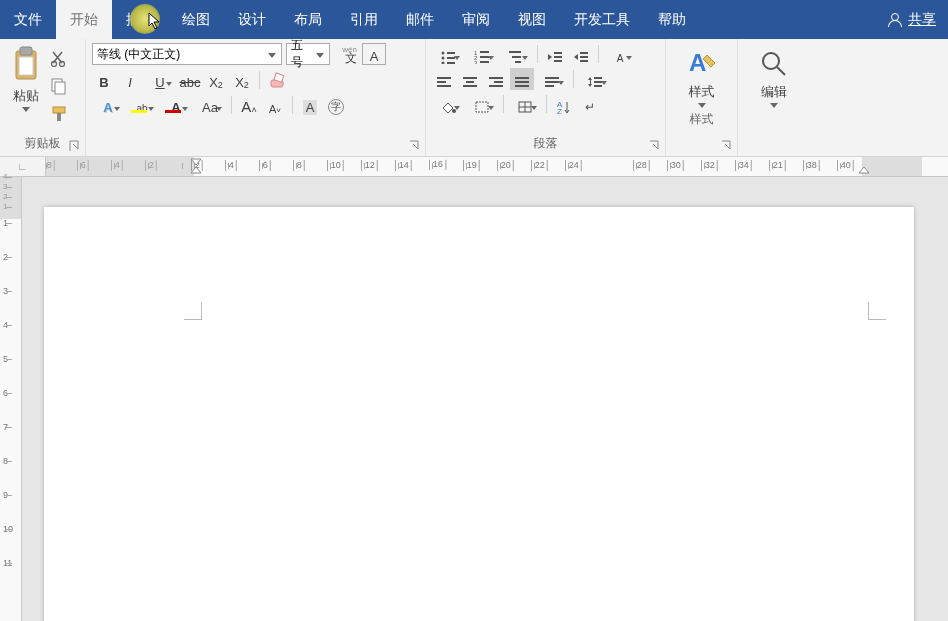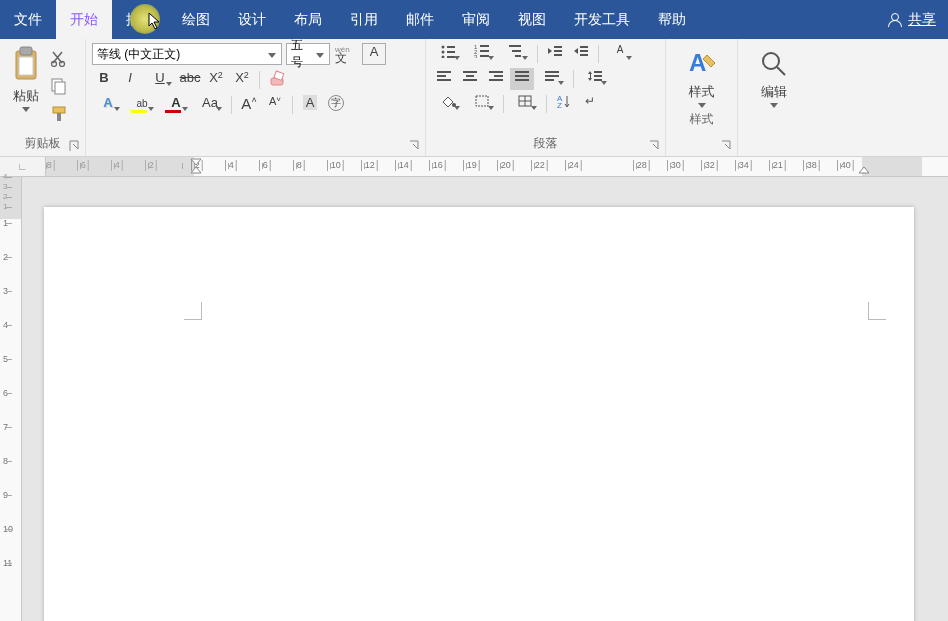--- a/index.html
+++ b/index.html
@@ -1,21 +1,21 @@
 <!DOCTYPE html>
 <html><head>
 <meta charset="utf-8">
 <style>
   * { box-sizing: border-box; margin: 0; padding: 0; }
   body { font-family: "Microsoft YaHei", "Segoe UI", sans-serif; font-size: 12px; background: #e6e6e6; overflow: hidden; width: 948px; height: 621px; position: relative; }
   
   
   .tabs-bar { background: #2b579a; height: 39px; display: flex; align-items: stretch; color: #fff; position: relative; }
   .tabs-bar .tab { padding: 0 14px; display: flex; align-items: center; font-size: 14px; cursor: pointer; font-family: Liberation Serif, serif; }
-  .tabs-bar .tab.active { background: #f3f3f3; color: #8b5cf6; }
+  .tabs-bar .tab.active { background: #f3f3f3; color: #737373; }
   .tabs-bar .spacer { flex: 1; }
   .tabs-bar .tellme { display:flex; align-items:center; gap:6px; padding:0 12px; font-size:14px; }
   .tabs-bar .share { display:flex; align-items:center; gap:6px; padding:0 12px; font-size:14px;text-decoration:underline; }
   .bulb { width:14px; height:14px; border:1.5px solid #fff; border-radius:50%; position:relative; }
   .bulb::after { content:""; position:absolute; width:6px; height:3px; border:1.5px solid #fff; border-top:none; left:2px; top:12px; }
   .person { width:14px; height:14px; position:relative; }
   .person::before { content:""; position:absolute; width:6px; height:6px; border:1.3px solid #fff; border-radius:50%; left:3px; top:0; }
   .person::after { content:""; position:absolute; width:12px; height:6px; border:1.3px solid #fff; border-bottom:none; border-radius:8px 8px 0 0; left:0; top:7px; }
   .highlight-circle { position:absolute; width:30px; height:30px; border-radius:50%; background:radial-gradient(circle,#e6e27a 0%,#b8b846 60%, rgba(184,184,70,0) 100%); left:130px; top:4px; pointer-events:none; z-index:5; }
   .cursor { position:absolute; left:148px; top:12px; z-index:6; pointer-events:none; }
@@ -35,21 +35,21 @@
   .clip-side { display:flex; flex-direction:column; gap:6px; padding-top:4px; }
   .small-btn { width:22px; height:22px; display:flex; align-items:center; justify-content:center; cursor:pointer; }
   .small-btn svg { width:18px; height:18px; }
 
   
   .font-row1 { display:flex; gap:4px; align-items:center; margin-bottom:4px; }
   .font-select { border:1px solid #ababab; background:#fff; height:22px; font-size:12px; padding:0 18px 0 4px; position:relative; display:flex; align-items:center; cursor:pointer; }
   .font-select::after { content:""; position:absolute; right:5px; top:9px; border-left:4px solid transparent; border-right:4px solid transparent; border-top:5px solid #666; }
   .fontname { width:190px; }
   .fontsize { width:44px; }
-  .sq-btn { width:24px; height:22px; border:1px solid transparent; display:flex; align-items:flex-start; justify-content:center; cursor:pointer; font-size:13px; color:#404040; position:relative; }
+  .sq-btn { width:24px; height:22px; border:1px solid transparent; display:flex; align-items:flex-end; justify-content:center; cursor:pointer; font-size:13px; color:#404040; position:relative; }
   .sq-btn.boxed { border:1px solid #ababab; }
   .sq-btn.withdrop { width:32px; }
   .sq-btn .dd { position:absolute; right:3px; bottom:4px; border-left:3px solid transparent; border-right:3px solid transparent; border-top:4px solid #666; }
   .font-row { display:flex; gap:2px; align-items:center; margin-bottom:3px; }
   .sep { width:1px; height:18px; background:#d0d0d0; margin:0 3px; }
   .colorbar { position:absolute; bottom:2px; left:4px; right:10px; height:3px; }
 
   
   .para-col { display:flex; flex-direction:column; gap:3px; }
   .para-row { display:flex; gap:2px; align-items:center; }
@@ -439,21 +439,21 @@
         </div>
         <div class="ruler-seg" style="width: 34px;">
           <div class="num">│10│</div>
         </div>
         <div class="ruler-seg" style="width: 34px;">
           <div class="num">│12│</div>
         </div>
         <div class="ruler-seg" style="width: 34px;">
           <div class="num">│14│</div>
         </div>
-        <div class="ruler-seg" style="width: 34px;">
+        <div class="ruler-seg" style="width: 34px; font-family: Liberation Mono, monospace;">
           <div class="num">│16│</div>
         </div>
         <div class="ruler-seg" style="width: 34px;">
           <div class="num">│19│</div>
         </div>
         <div class="ruler-seg" style="width: 34px;">
           <div class="num">│20│</div>
         </div>
         <div class="ruler-seg" style="width: 34px;">
           <div class="num">│22│</div>

